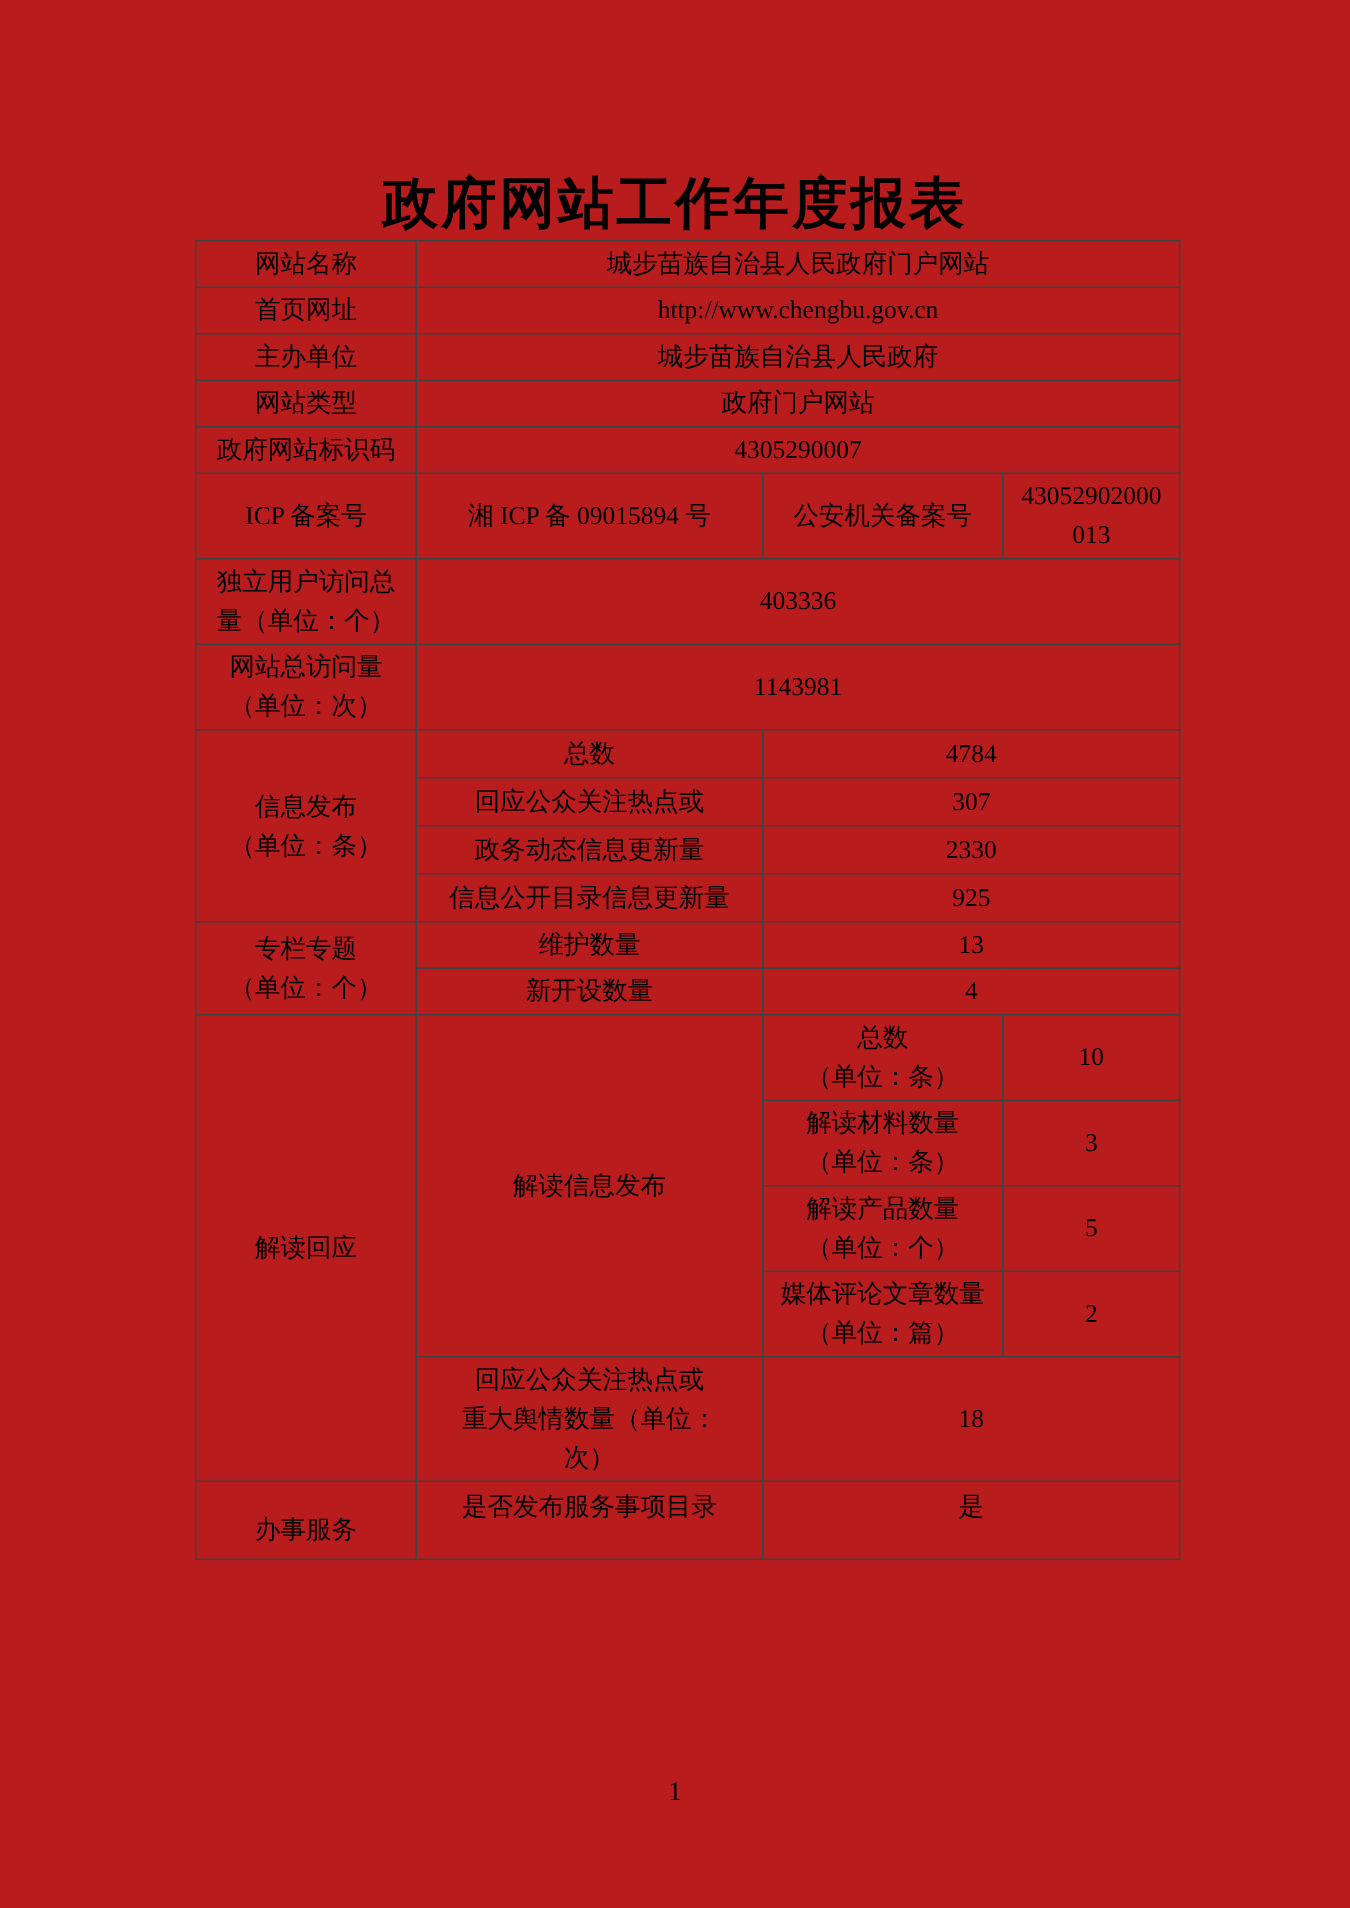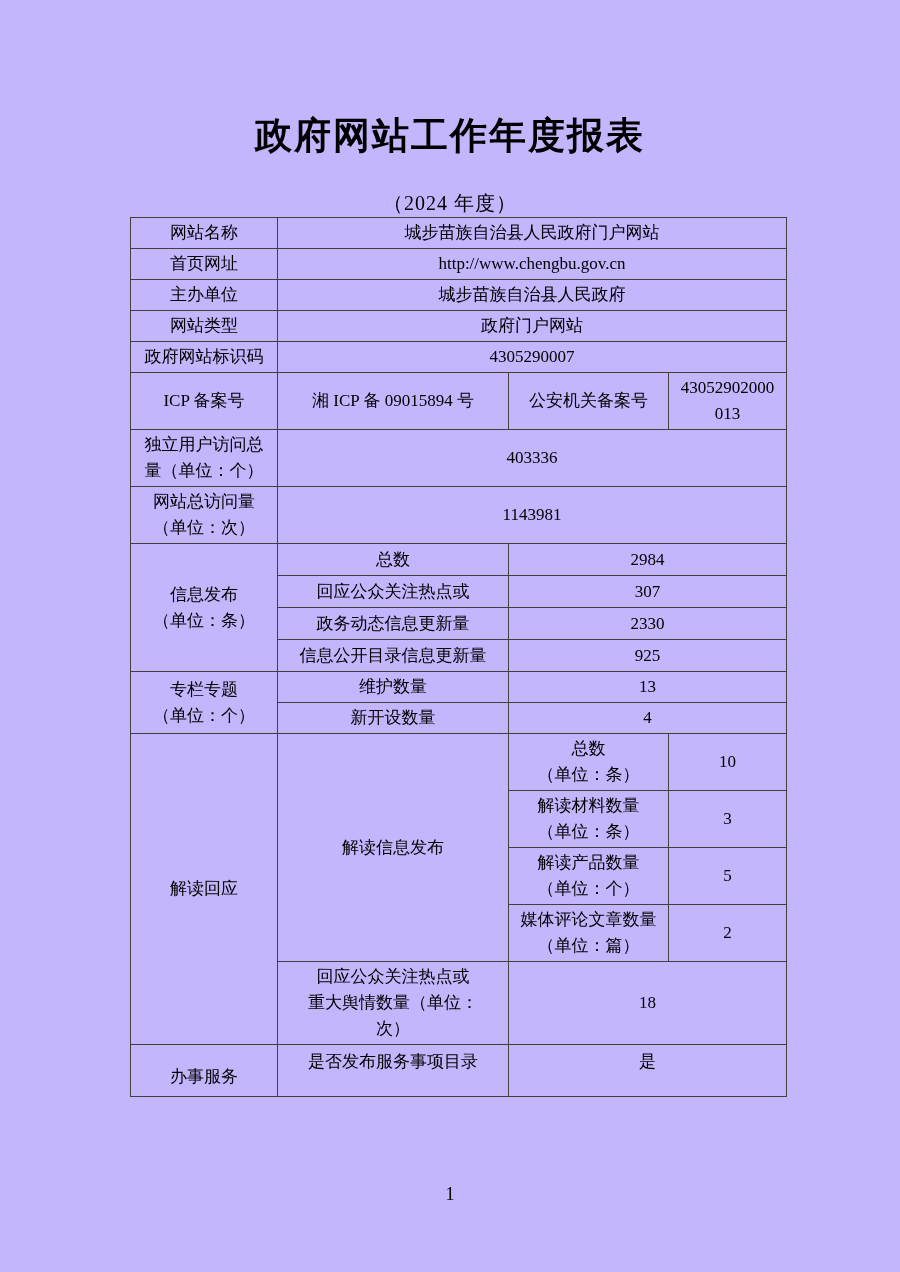--- a/index.html
+++ b/index.html
@@ -2,21 +2,21 @@
 <html><head>
 <meta charset="utf-8">
 <style>
   * { box-sizing: border-box; }
   html, body { margin: 0; padding: 0; background: #e8e8e8; }
   .page {
     position: relative;
     width: 900px;
     height: 1272px;
     margin: 0 auto;
-    background: #c4b5fd;
+    background: #b91c1c;
     padding-top: 114px;
     color: #000;
     font-family: "Liberation Serif", "DejaVu Serif", serif;
     overflow: hidden;
   }
   .doc-title {
     margin: 0;
     text-align: center;
     font-family: "Liberation Sans", "DejaVu Sans", sans-serif;
     font-weight: bold;
@@ -75,21 +75,20 @@
     text-align: center;
     font-size: 18px;
   }
 </style>
 </head>
 <body>
 
 <div class="page">
 
   <h1 class="doc-title">政府网站工作年度报表</h1>
-  <div class="doc-subtitle">（2024 年度）</div>
 
   <table class="report-table">
     <colgroup>
       <col style="width:147px">
       <col style="width:231px">
       <col style="width:160px">
       <col style="width:118px">
     </colgroup>
     <tbody>
       <tr class="h31">
@@ -127,21 +126,21 @@
       <tr class="h56">
         <td>网站总访问量
 （单位：次）</td>
         <td colspan="3">1143981</td>
       </tr>
 
       <tr class="h32">
         <td rowspan="4">信息发布
 （单位：条）</td>
         <td>总数</td>
-        <td colspan="2">2984</td>
+        <td colspan="2">4784</td>
       </tr>
       <tr class="h32">
         <td>回应公众关注热点或</td>
         <td colspan="2">307</td>
       </tr>
       <tr class="h32">
         <td>政务动态信息更新量</td>
         <td colspan="2">2330</td>
       </tr>
       <tr class="h32">

